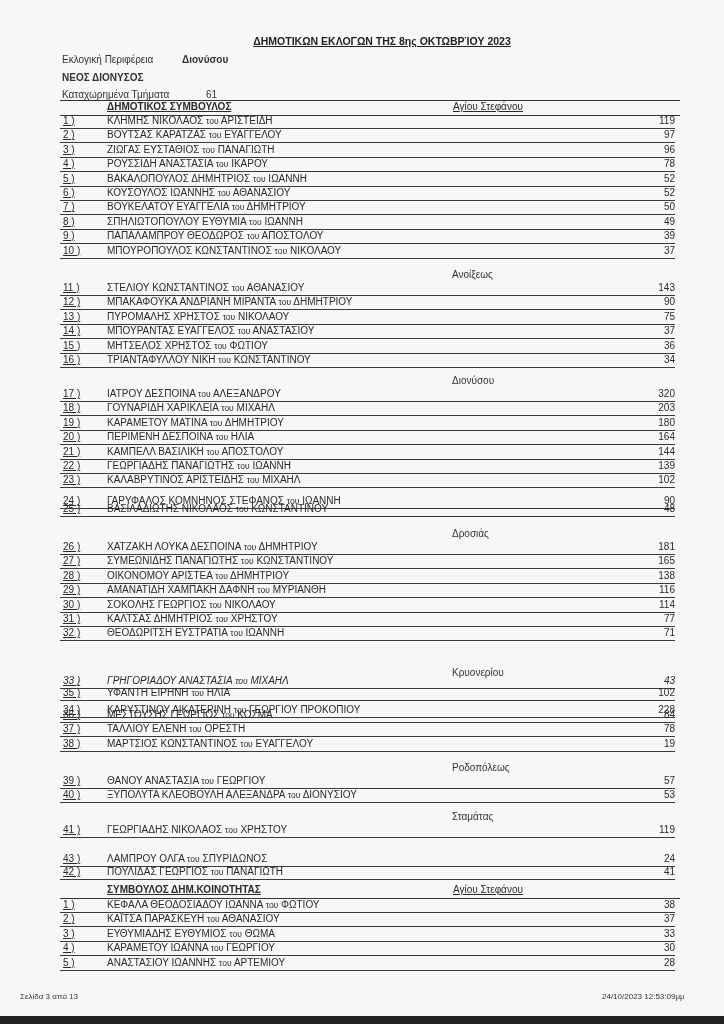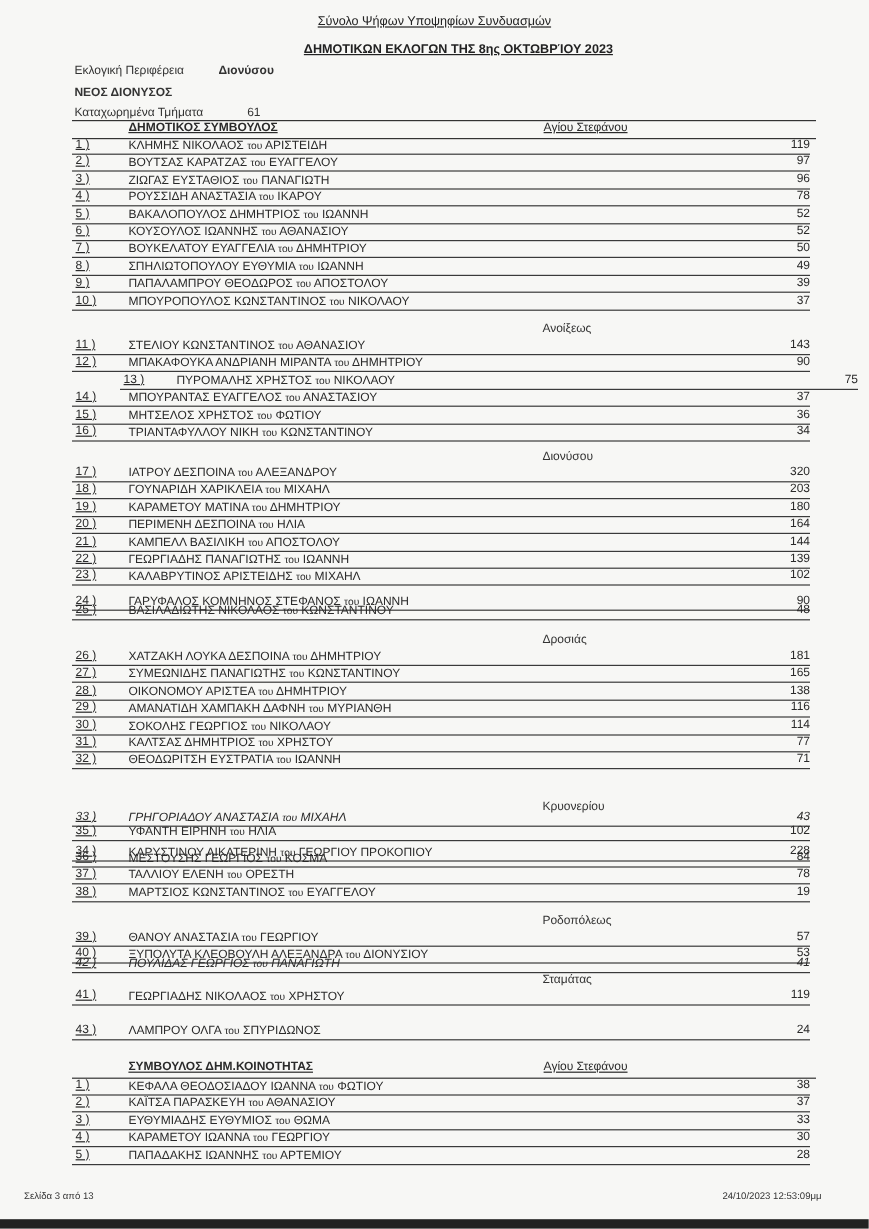--- a/index.html
+++ b/index.html
@@ -19,21 +19,20 @@
   .row .name .tou{font-size:8.5px;}
   .row .votes{position:absolute;right:0;top:0;}
   .footer-l{position:absolute;left:20px;top:992px;font-size:8px;color:#333;}
   .footer-r{position:absolute;left:602px;top:992px;font-size:8px;color:#333;}
   .bottom-bar{position:absolute;left:0;top:1016px;width:724px;height:8px;background:#222;}
 </style>
 </head>
 <body>
 
 <div class="page">
-  <div class="title t1">Σύνολο Ψήφων Υποψηφίων Συνδυασμών</div>
   <div class="title t2">ΔΗΜΟΤΙΚΩΝ ΕΚΛΟΓΩΝ ΤΗΣ  8ης ΟΚΤΩΒΡΊΟΥ 2023</div>
 
   <div class="meta" style="left:62px;top:54px;">Εκλογική Περιφέρεια</div>
   <div class="meta" style="left:182px;top:54px;font-weight:bold;">Διονύσου</div>
   <div class="meta" style="left:62px;top:72px;font-weight:bold;">ΝΕΟΣ ΔΙΟΝΥΣΟΣ</div>
   <div class="meta" style="left:62px;top:89px;">Καταχωρημένα Τμήματα</div>
   <div class="meta" style="left:206px;top:89px;">61</div>
 
   <div id="content">
       <div class="sec-head" style="top:100px;">
@@ -94,21 +93,21 @@
       <div class="row" style="top:281px;">
         <span class="num">11 )</span>
         <span class="name"><span>ΣΤΕΛΙΟΥ ΚΩΝΣΤΑΝΤΙΝΟΣ</span> <span class="tou">του</span> <span>ΑΘΑΝΑΣΙΟΥ</span></span>
         <span class="votes">143</span>
       </div>
       <div class="row" style="top:295.4px;">
         <span class="num">12 )</span>
         <span class="name"><span>ΜΠΑΚΑΦΟΥΚΑ ΑΝΔΡΙΑΝΗ ΜΙΡΑΝΤΑ</span> <span class="tou">του</span> <span>ΔΗΜΗΤΡΙΟΥ</span></span>
         <span class="votes">90</span>
       </div>
-      <div class="row" style="top:309.8px;margin-left:40px;">
+      <div class="row" style="top:309.8px;">
         <span class="num">13 )</span>
         <span class="name"><span>ΠΥΡΟΜΑΛΗΣ ΧΡΗΣΤΟΣ</span> <span class="tou">του</span> <span>ΝΙΚΟΛΑΟΥ</span></span>
         <span class="votes">75</span>
       </div>
       <div class="row" style="top:324.2px;">
         <span class="num">14 )</span>
         <span class="name"><span>ΜΠΟΥΡΑΝΤΑΣ ΕΥΑΓΓΕΛΟΣ</span> <span class="tou">του</span> <span>ΑΝΑΣΤΑΣΙΟΥ</span></span>
         <span class="votes">37</span>
       </div>
       <div class="row" style="top:338.6px;">
@@ -244,21 +243,21 @@
         <span class="num">40 )</span>
         <span class="name"><span>ΞΥΠΟΛΥΤΑ ΚΛΕΟΒΟΥΛΗ ΑΛΕΞΑΝΔΡΑ</span> <span class="tou">του</span> <span>ΔΙΟΝΥΣΙΟΥ</span></span>
         <span class="votes">53</span>
       </div>
       <div class="area-lbl" style="left:452px;top:811px;">Σταμάτας</div>
       <div class="row" style="top:823px;">
         <span class="num">41 )</span>
         <span class="name"><span>ΓΕΩΡΓΙΑΔΗΣ ΝΙΚΟΛΑΟΣ</span> <span class="tou">του</span> <span>ΧΡΗΣΤΟΥ</span></span>
         <span class="votes">119</span>
       </div>
-      <div class="row" style="top:796px;font-style:italic;">
+      <div class="row" style="top:865px;">
         <span class="num">42 )</span>
         <span class="name"><span>ΠΟΥΛΙΔΑΣ ΓΕΩΡΓΙΟΣ</span> <span class="tou">του</span> <span>ΠΑΝΑΓΙΩΤΗ</span></span>
         <span class="votes">41</span>
       </div>
       <div class="row" style="top:851.8px;">
         <span class="num">43 )</span>
         <span class="name"><span>ΛΑΜΠΡΟΥ ΟΛΓΑ</span> <span class="tou">του</span> <span>ΣΠΥΡΙΔΩΝΟΣ</span></span>
         <span class="votes">24</span>
       </div>
       <div class="sec-head" style="top:884px;border-top:none;">
@@ -280,21 +279,21 @@
         <span class="name"><span>ΕΥΘΥΜΙΑΔΗΣ ΕΥΘΥΜΙΟΣ</span> <span class="tou">του</span> <span>ΘΩΜΑ</span></span>
         <span class="votes">33</span>
       </div>
       <div class="row" style="top:941.2px;">
         <span class="num">4 )</span>
         <span class="name"><span>ΚΑΡΑΜΕΤΟΥ ΙΩΑΝΝΑ</span> <span class="tou">του</span> <span>ΓΕΩΡΓΙΟΥ</span></span>
         <span class="votes">30</span>
       </div>
       <div class="row" style="top:955.6px;">
         <span class="num">5 )</span>
-        <span class="name"><span>ΠΑΠΑΔΑΚΗΣ ΙΩΑΝΝΗΣ</span> <span class="tou">του</span> <span>ΑΡΤΕΜΙΟΥ</span></span>
+        <span class="name"><span>ΑΝΑΣΤΑΣΙΟΥ ΙΩΑΝΝΗΣ</span> <span class="tou">του</span> <span>ΑΡΤΕΜΙΟΥ</span></span>
         <span class="votes">28</span>
       </div>
     </div>
 
   <div class="footer-l">Σελίδα 3 από 13</div>
   <div class="footer-r">24/10/2023    12:53:09μμ</div>
   <div class="bottom-bar"></div>
 </div>
 
 </body></html>

